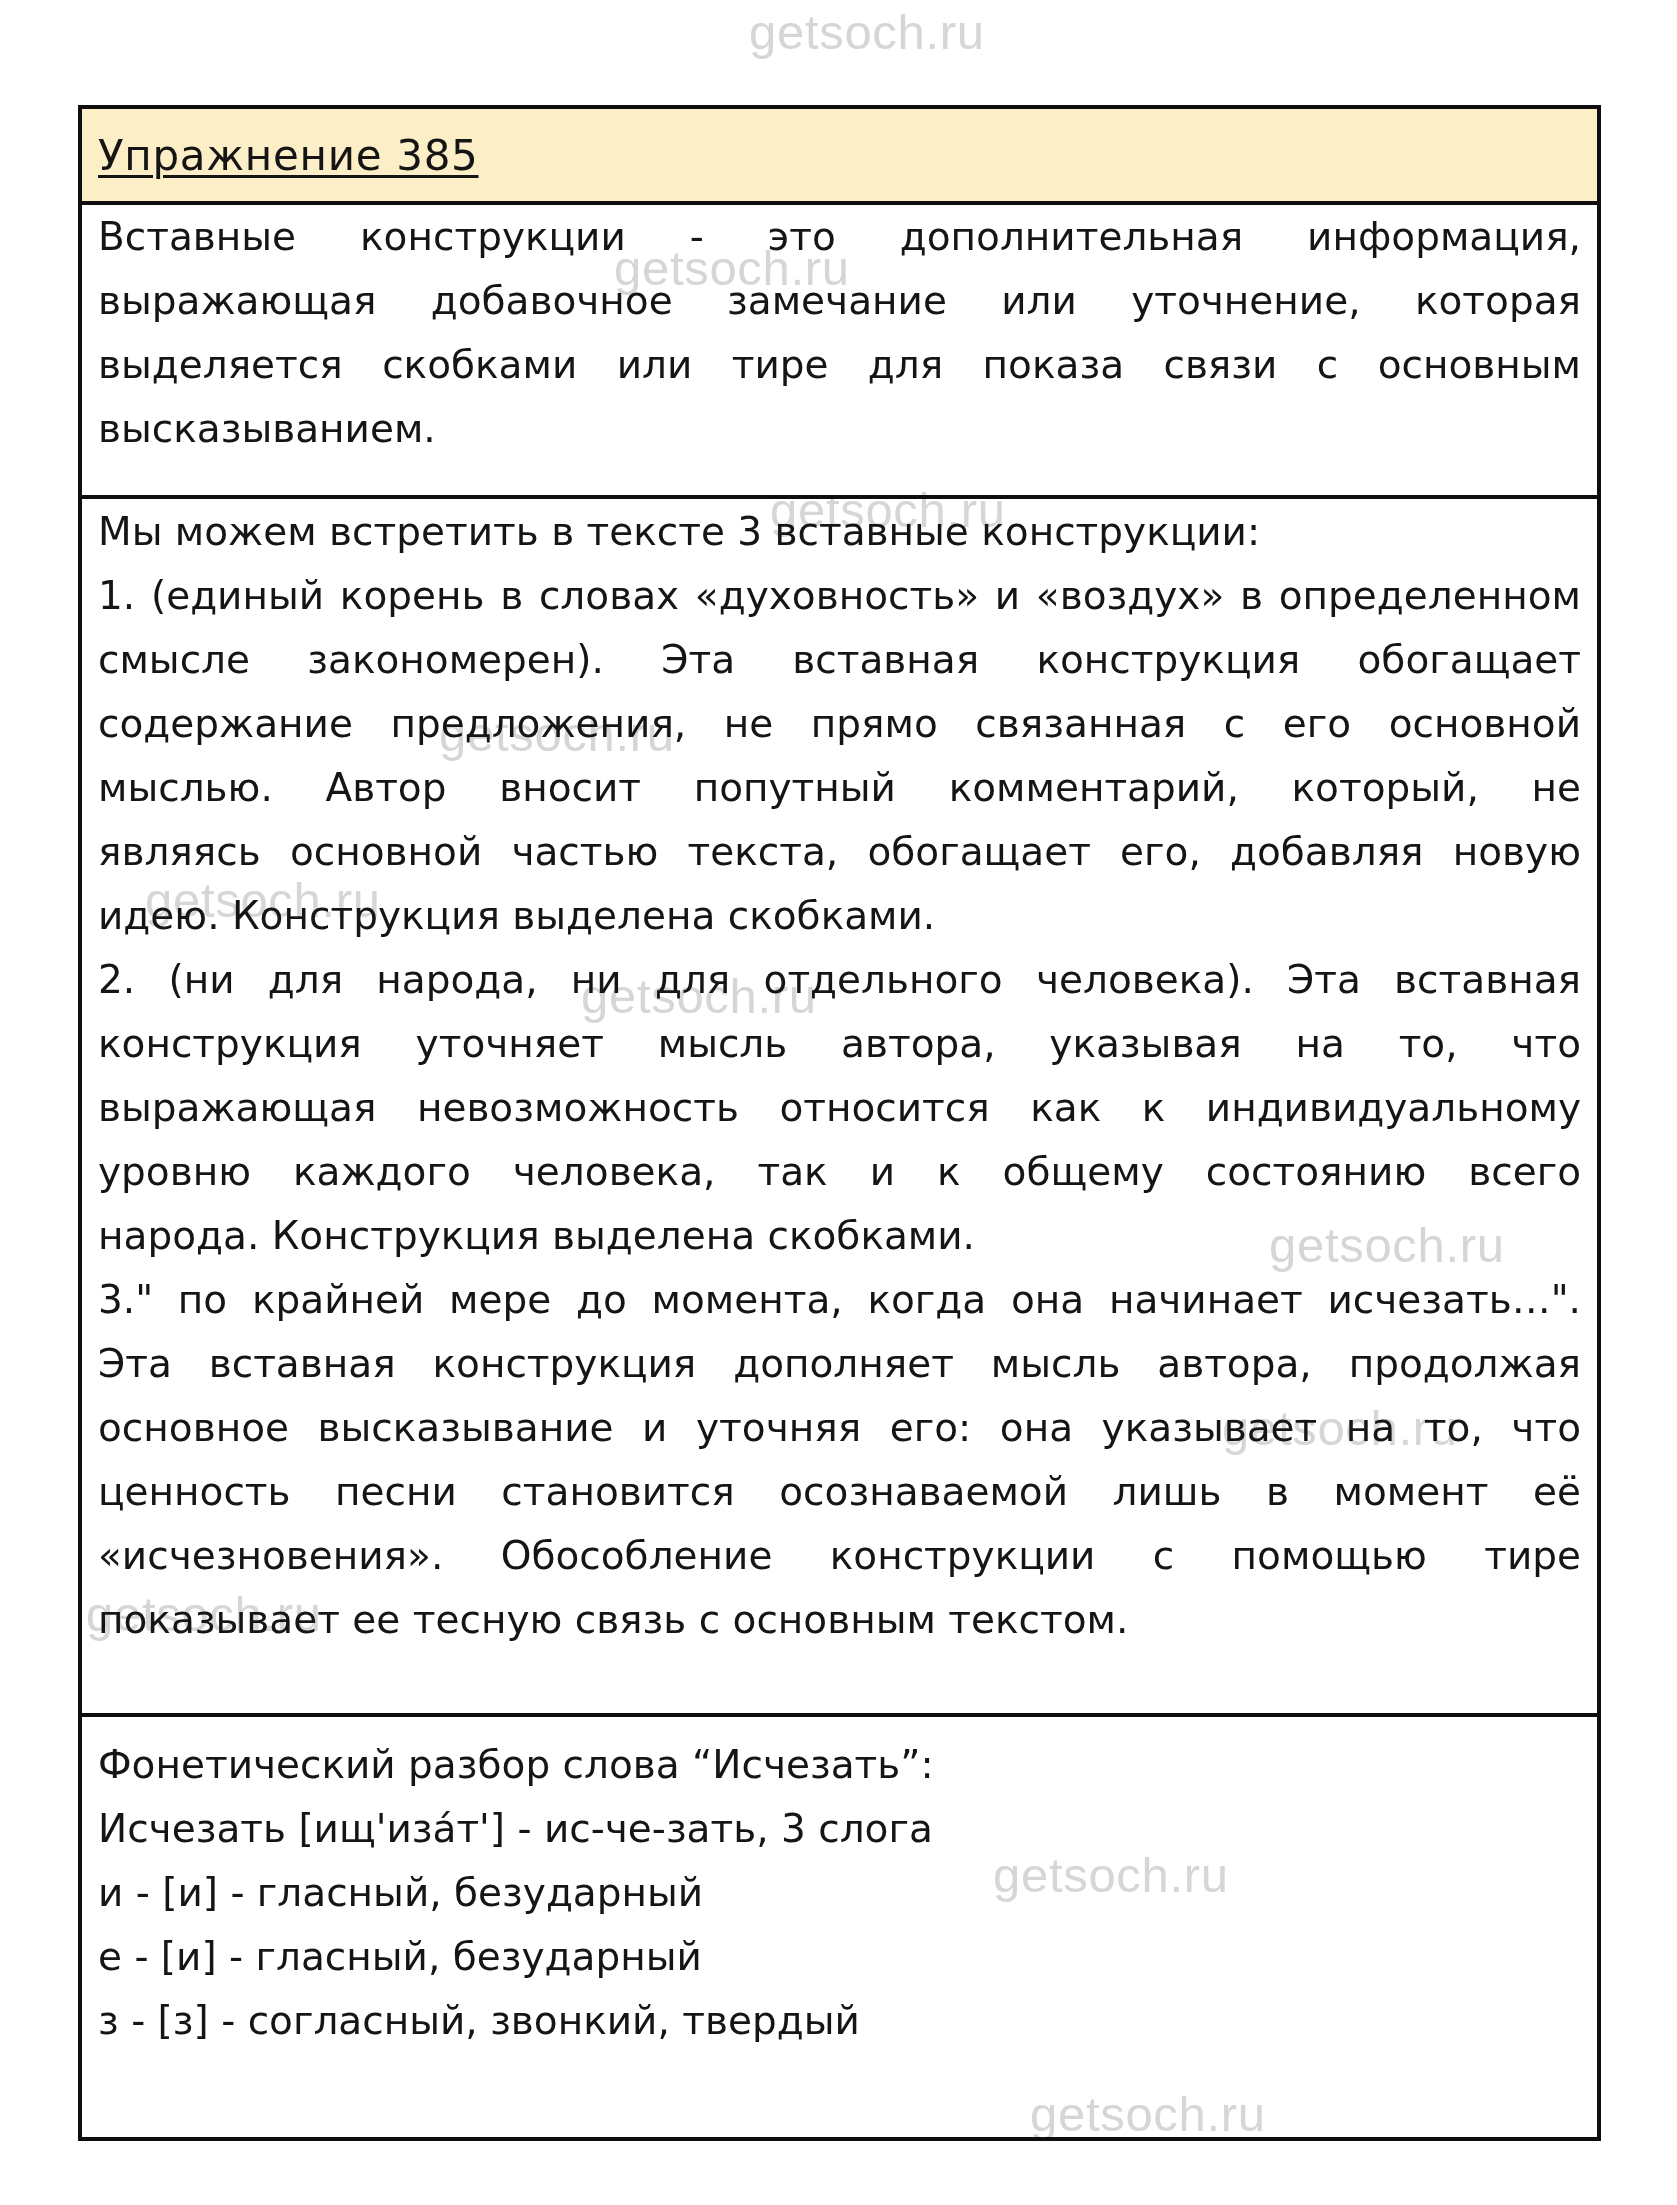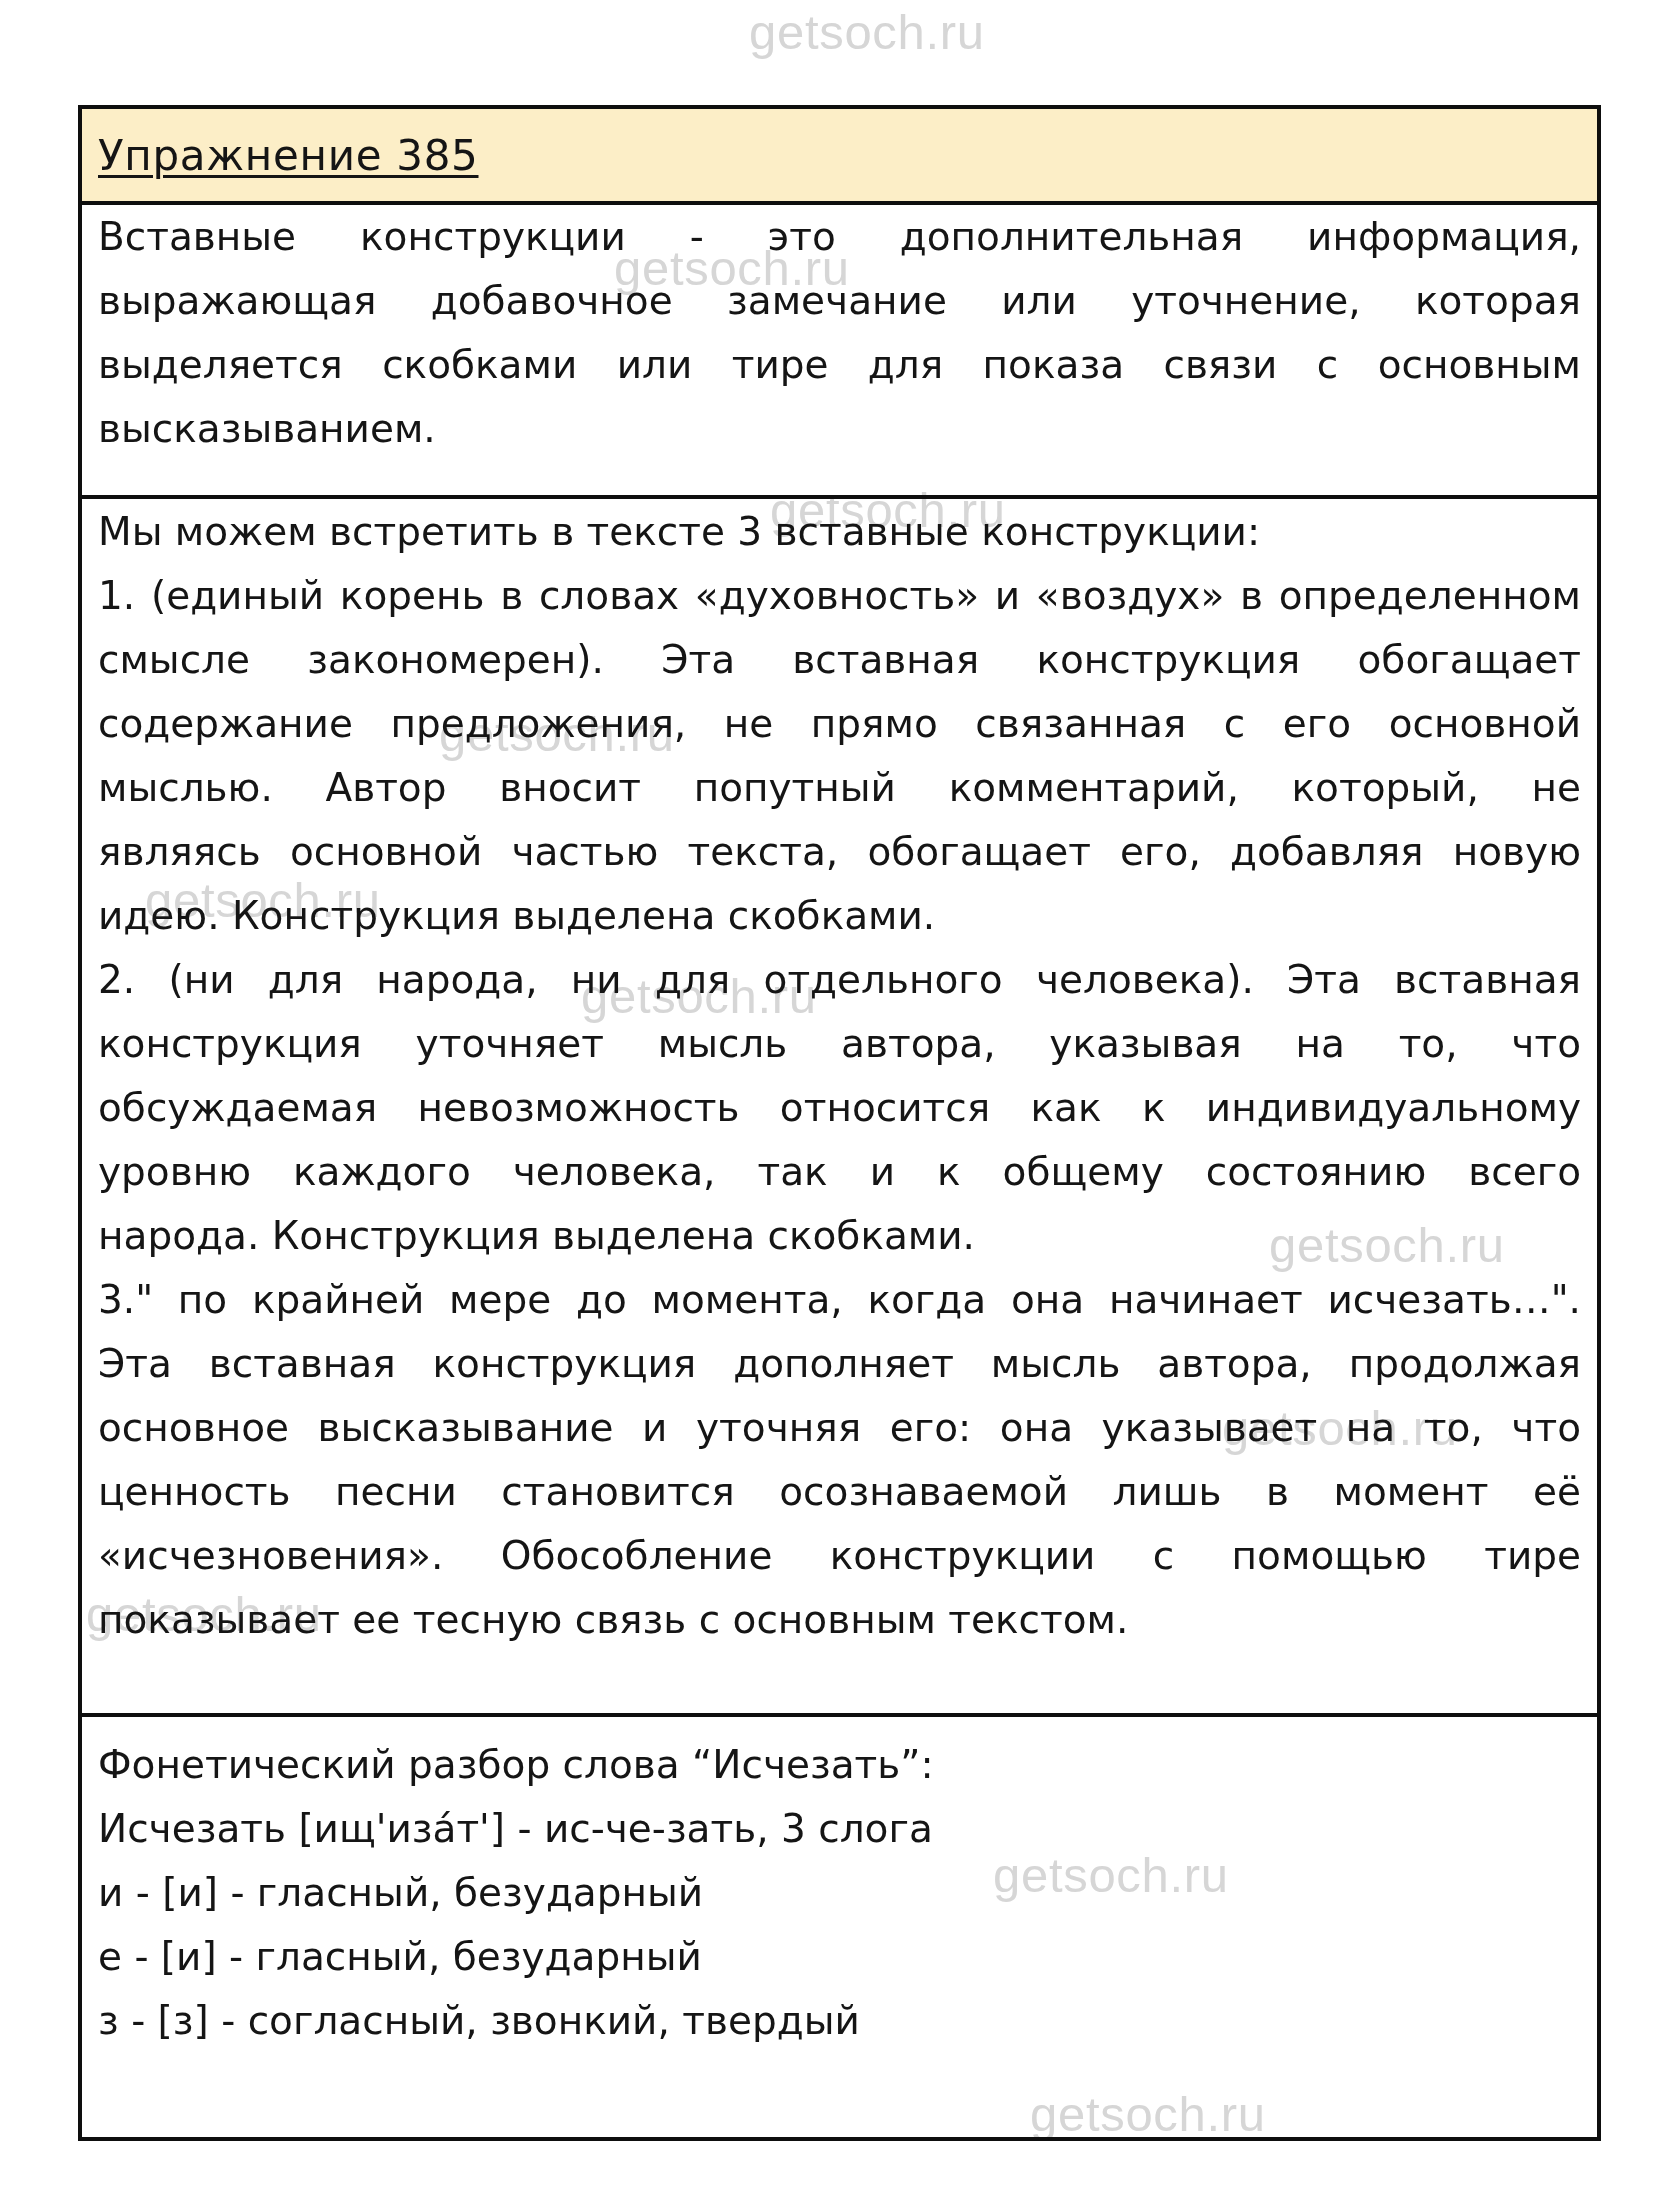--- a/index.html
+++ b/index.html
@@ -113,21 +113,21 @@
   <div class="row row-analysis">
       <div class="line left">Мы можем встретить в тексте 3 вставные конструкции:</div>
       <div class="line just">1. (единый корень в словах «духовность» и «воздух» в определенном</div>
       <div class="line just">смысле закономерен). Эта вставная конструкция обогащает</div>
       <div class="line just">содержание предложения, не прямо связанная с его основной</div>
       <div class="line just">мыслью. Автор вносит попутный комментарий, который, не</div>
       <div class="line just">являясь основной частью текста, обогащает его, добавляя новую</div>
       <div class="line left">идею. Конструкция выделена скобками.</div>
       <div class="line just">2. (ни для народа, ни для отдельного человека). Эта вставная</div>
       <div class="line just">конструкция уточняет мысль автора, указывая на то, что</div>
-      <div class="line just">обсуждаемая невозможность относится как к индивидуальному</div>
+      <div class="line just">выражающая невозможность относится как к индивидуальному</div>
       <div class="line just">уровню каждого человека, так и к общему состоянию всего</div>
       <div class="line left">народа. Конструкция выделена скобками.</div>
       <div class="line just">3." по крайней мере до момента, когда она начинает исчезать…".</div>
       <div class="line just">Эта вставная конструкция дополняет мысль автора, продолжая</div>
       <div class="line just">основное высказывание и уточняя его: она указывает на то, что</div>
       <div class="line just">ценность песни становится осознаваемой лишь в момент её</div>
       <div class="line just">«исчезновения». Обособление конструкции с помощью тире</div>
       <div class="line left">показывает ее тесную связь с основным текстом.</div>
     </div>
   <div class="row row-phonetics">

